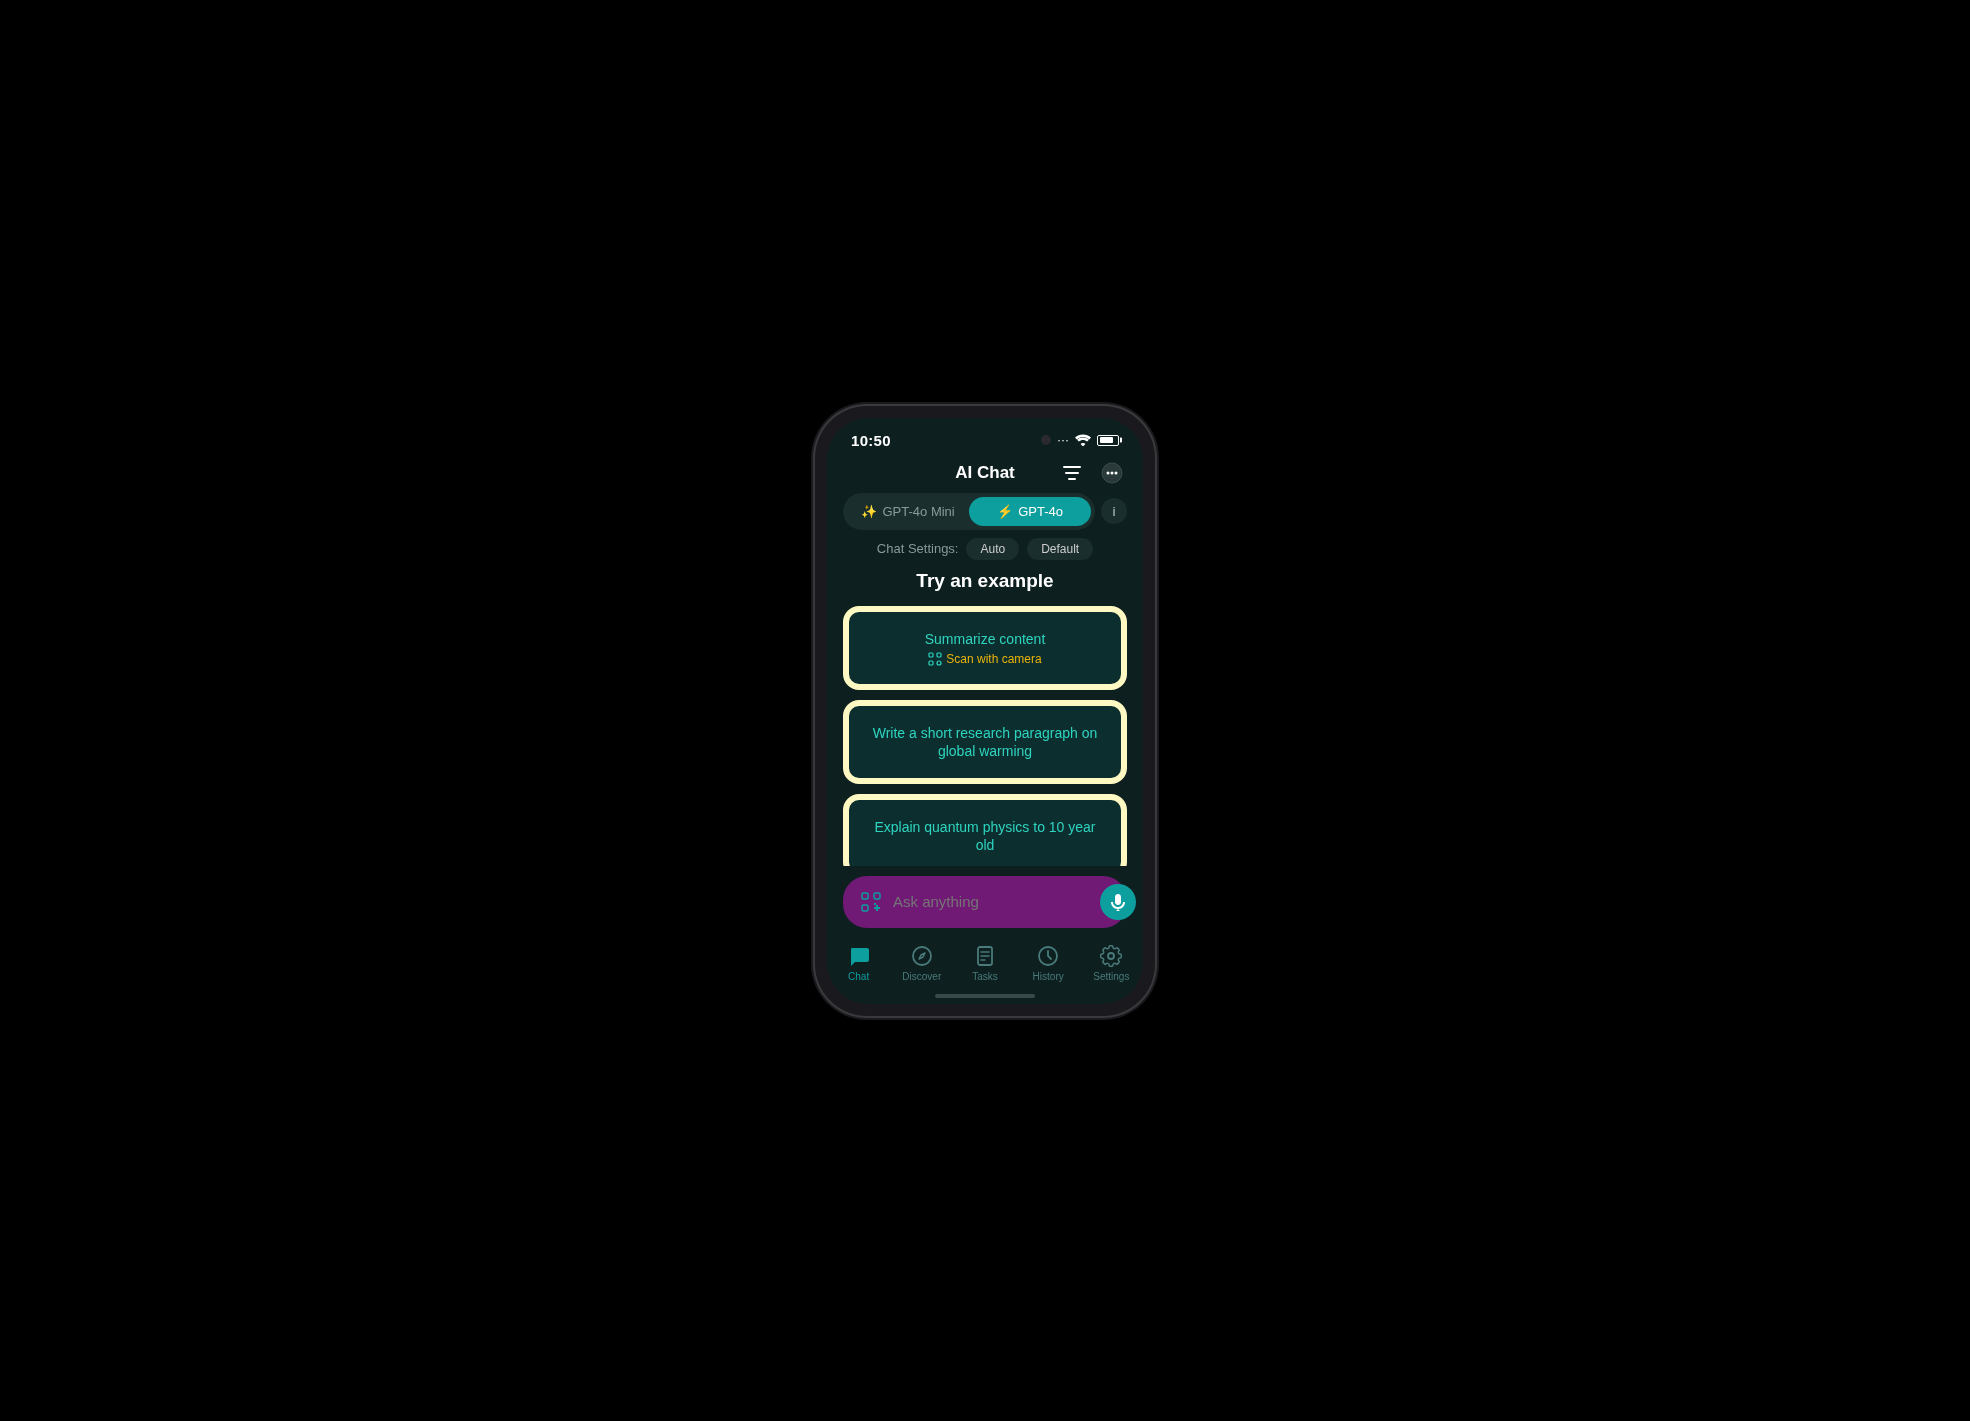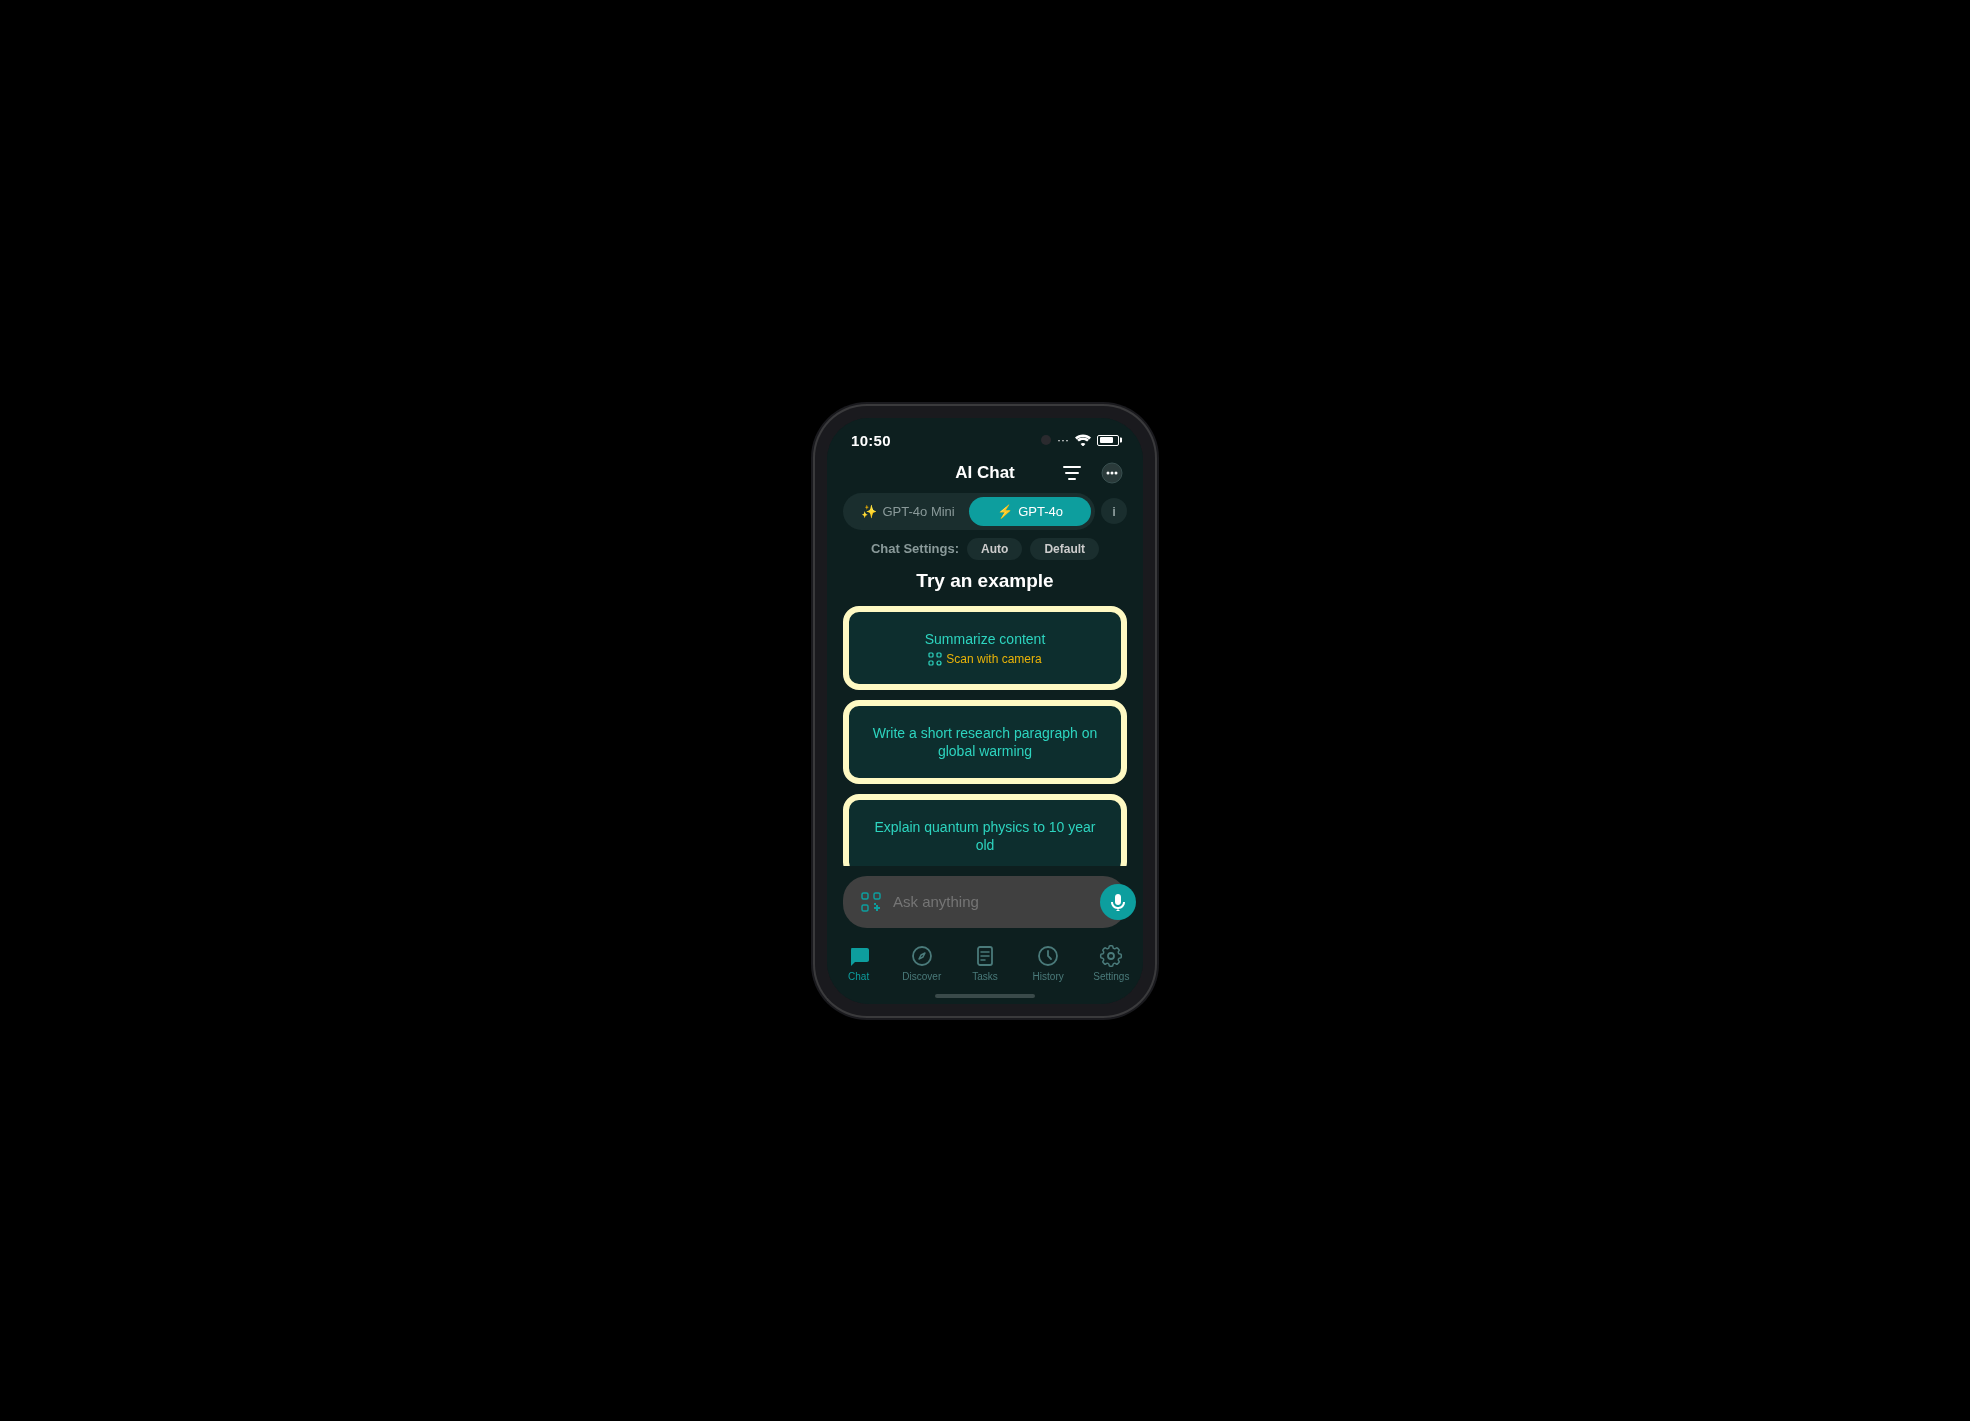--- a/index.html
+++ b/index.html
@@ -201,21 +201,20 @@
     }
 
     
     .chat-settings {
       display: flex;
       align-items: center;
       justify-content: center;
       gap: 8px;
       margin-bottom: 10px;
       flex-shrink: 0;
-      font-weight: bold;
     }
 
     .chat-settings-label {
       font-size: 13px;
       color: #8a9a9a;
     }
 
     .settings-tag {
       padding: 4px 14px;
       border-radius: 14px;
@@ -286,21 +285,21 @@
     
     .input-area {
       padding: 10px 16px 8px;
       background: #0d1f1f;
       flex-shrink: 0;
     }
 
     .input-row {
       display: flex;
       align-items: center;
-      background: #404040;
+      background: #701a75;
       border-radius: 24px;
       padding: 8px 8px 8px 14px;
       gap: 8px;
     }
 
     .scan-btn {
       width: 28px;
       height: 28px;
       display: flex;
       align-items: center;

